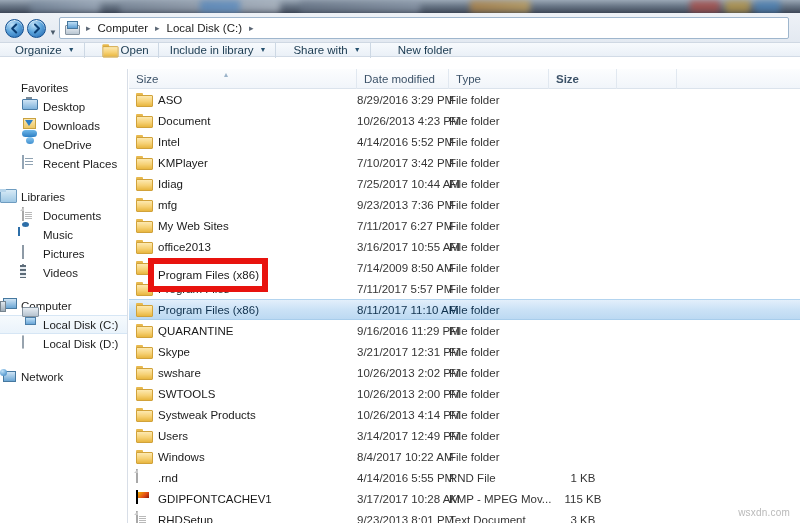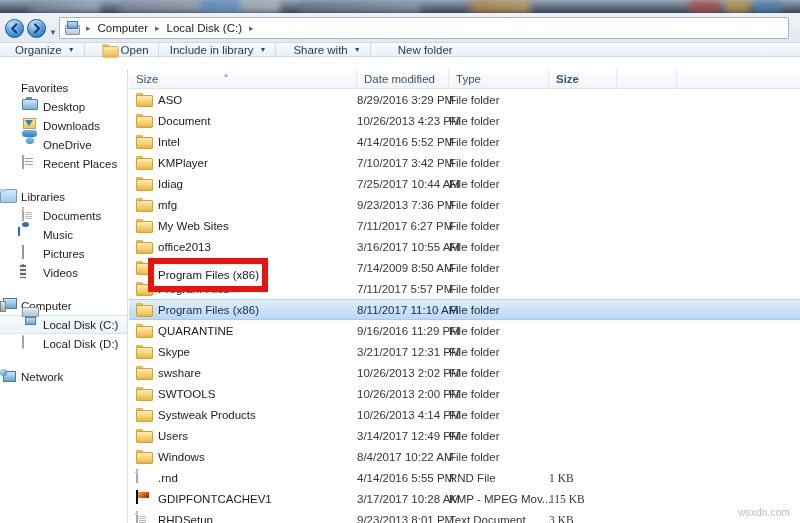--- a/index.html
+++ b/index.html
@@ -128,21 +128,21 @@
   .row.selected {
     background: linear-gradient(180deg, #e3effb 0%, #cbe2f6 50%, #bcd9f2 100%);
     border-top: 1px solid #b3d4ef; border-bottom: 1px solid #a8cdeb;
   }
   .row.selected .c-name, .row.selected .c-date,
   .row.selected .c-type, .row.selected .c-size { color: #10314d; }
 
   .c-name { position: absolute; left: 0; display: flex; align-items: center; padding-left: 7px; }
   .c-date { position: absolute; left: 228px; color: #353535; }
   .c-type { position: absolute; left: 320px; color: #353535; }
-  .c-size { position: absolute; left: 420px; width: 68px; text-align: left; color: #353535; font-family: Liberation Serif, serif; }
+  .c-size { position: absolute; left: 420px; width: 68px; text-align: center; color: #353535; }
   .f-ico { width: 16px; height: 15px; margin-right: 6px; flex: 0 0 auto; position: relative; }
 
   
   .folder {
     width: 16px; height: 13px; position: relative;
   }
   .folder::before {
     content: ""; position: absolute; left: 0; top: 1px; width: 7px; height: 3px;
     background: #e8b94e; border-radius: 1px 1px 0 0;
   }

